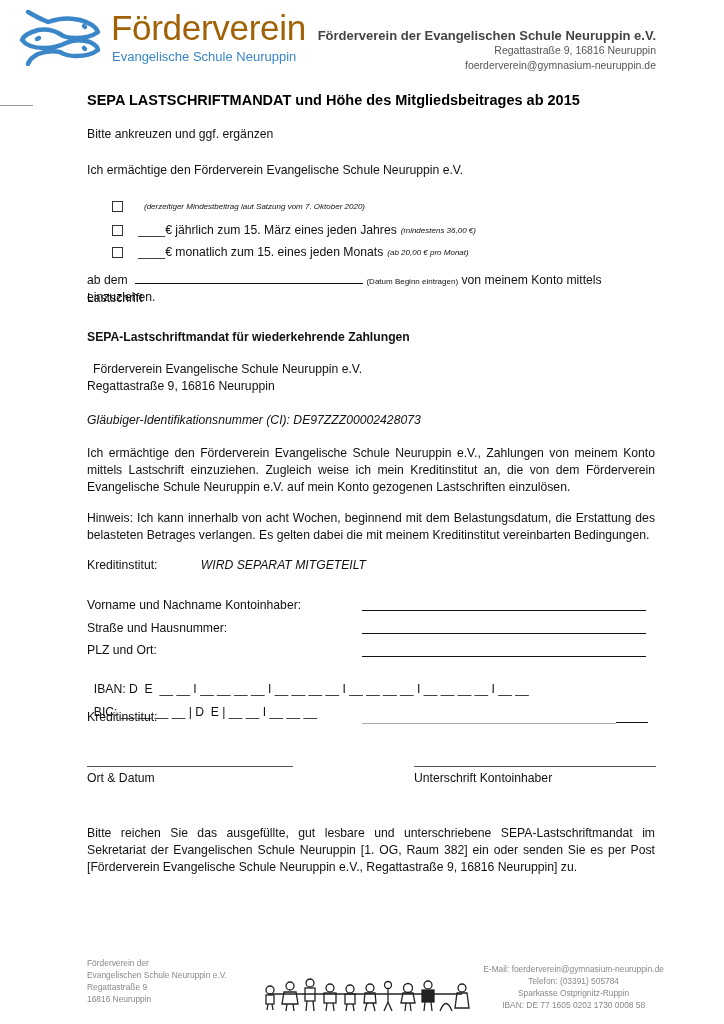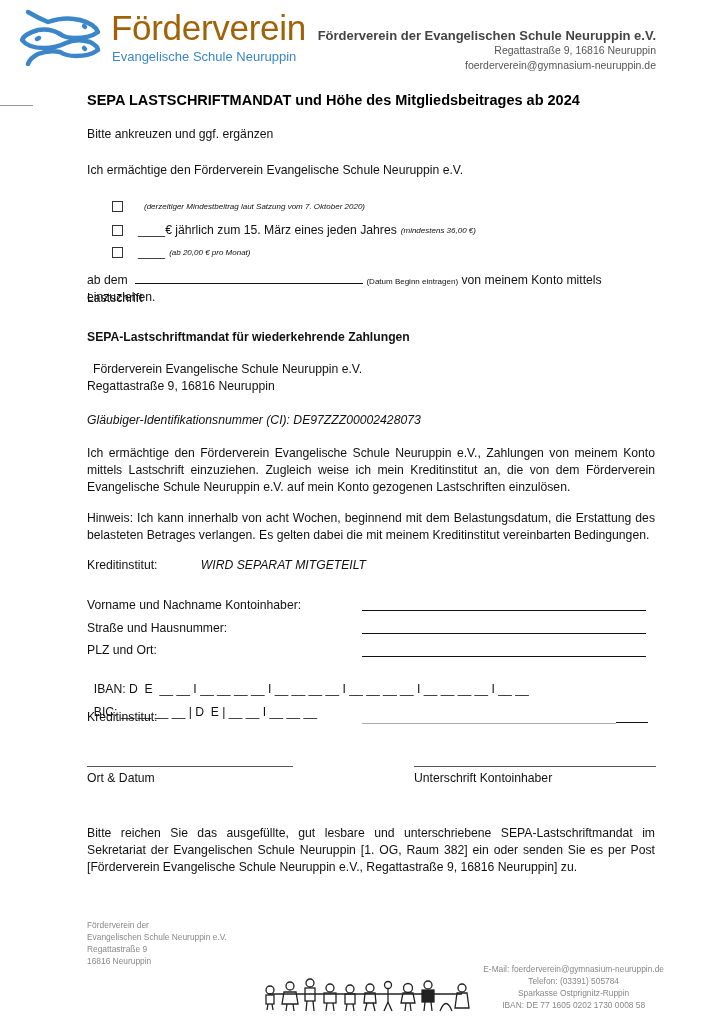--- a/index.html
+++ b/index.html
@@ -39,38 +39,39 @@
 <div class="abs logo-sub">Evangelische Schule Neuruppin</div>
 
 <div class="abs hdr-right">
   <div class="org">Förderverein der Evangelischen Schule Neuruppin e.V.</div>
   <div>Regattastraße 9, 16816 Neuruppin</div>
   <div>foerderverein@gymnasium-neuruppin.de</div>
 </div>
 
 <div class="abs margin-mark"></div>
 
-<div class="abs title">SEPA LASTSCHRIFTMANDAT und Höhe des Mitgliedsbeitrages ab 2024</div>
+<div class="abs title">SEPA LASTSCHRIFTMANDAT und Höhe des Mitgliedsbeitrages ab 2015</div>
 
 <div class="abs txt" style="left:87px; top:126px;">Bitte ankreuzen und ggf. ergänzen</div>
 <div class="abs txt" style="left:87px; top:162px;">Ich ermächtige den Förderverein Evangelische Schule Neuruppin e.V.</div>
 
 <div class="abs chk-row" style="top:201px;">
   <span class="chkbox"></span>
   <span class="small-it" style="margin-left:6px;">(derzeitiger Mindestbeitrag laut Satzung vom 7. Oktober 2020)</span>
 </div>
 <div class="abs chk-row" style="top:223px;">
   <span class="chkbox"></span>
   <span>____</span>
   <span> € jährlich zum 15. März eines jeden Jahres</span>
   <span class="small-it" style="margin-left:4px;">(mindestens 36,00 €)</span>
 </div>
 <div class="abs chk-row" style="top:245px;">
   <span class="chkbox"></span>
   <span>____</span>
+  <span> € monatlich zum 15. eines jeden Monats</span>
   <span class="small-it" style="margin-left:4px;">(ab 20,00 € pro Monat)</span>
 </div>
 
 <div class="abs txt" style="left:87px; top:272px; width:572px;">
   <span>ab dem</span>
   <span class="blank" style="width:228px; margin-left:4px;"></span>
   <span style="font-size:8px;">(Datum Beginn eintragen)</span>
   <span>von meinem Konto mittels Lastschrift</span>
 </div>
 <div class="abs txt" style="left:87px; top:289px;">einzuziehen.</div>
@@ -109,21 +110,21 @@
 <div class="field-line" style="left:362px; top:723px; width:254px; background:#aaa;"></div>
 <div class="field-line" style="left:616px; top:722px; width:32px;"></div>
 
 <div class="field-line" style="left:87px; top:766px; width:206px; background:#555;"></div>
 <div class="abs txt" style="left:87px; top:770px;">Ort &amp; Datum</div>
 <div class="field-line" style="left:414px; top:766px; width:242px; background:#555;"></div>
 <div class="abs txt" style="left:414px; top:770px;">Unterschrift Kontoinhaber</div>
 
 <div class="abs txt justify" style="left:87px; top:825px;">Bitte reichen Sie das ausgefüllte, gut lesbare und unterschriebene SEPA-Lastschriftmandat im Sekretariat der Evangelischen Schule Neuruppin [1. OG, Raum 382] ein oder senden Sie es per Post [Förderverein Evangelische Schule Neuruppin e.V., Regattastraße 9, 16816 Neuruppin] zu.</div>
 
-<div class="abs foot" style="left:87px; top:919px;">
+<div class="abs foot" style="left:87px; top:957px;">
   <div>Förderverein der</div>
   <div>Evangelischen Schule Neuruppin e.V.</div>
   <div>Regattastraße 9</div>
   <div>16816 Neuruppin</div>
 </div>
 
 <svg class="abs kids" viewBox="0 0 210 34">
   <g fill="none" stroke="#222" stroke-width="1.3">
     <line x1="8" y1="16" x2="202" y2="16"></line>
     <circle cx="10" cy="12" r="4"></circle>

